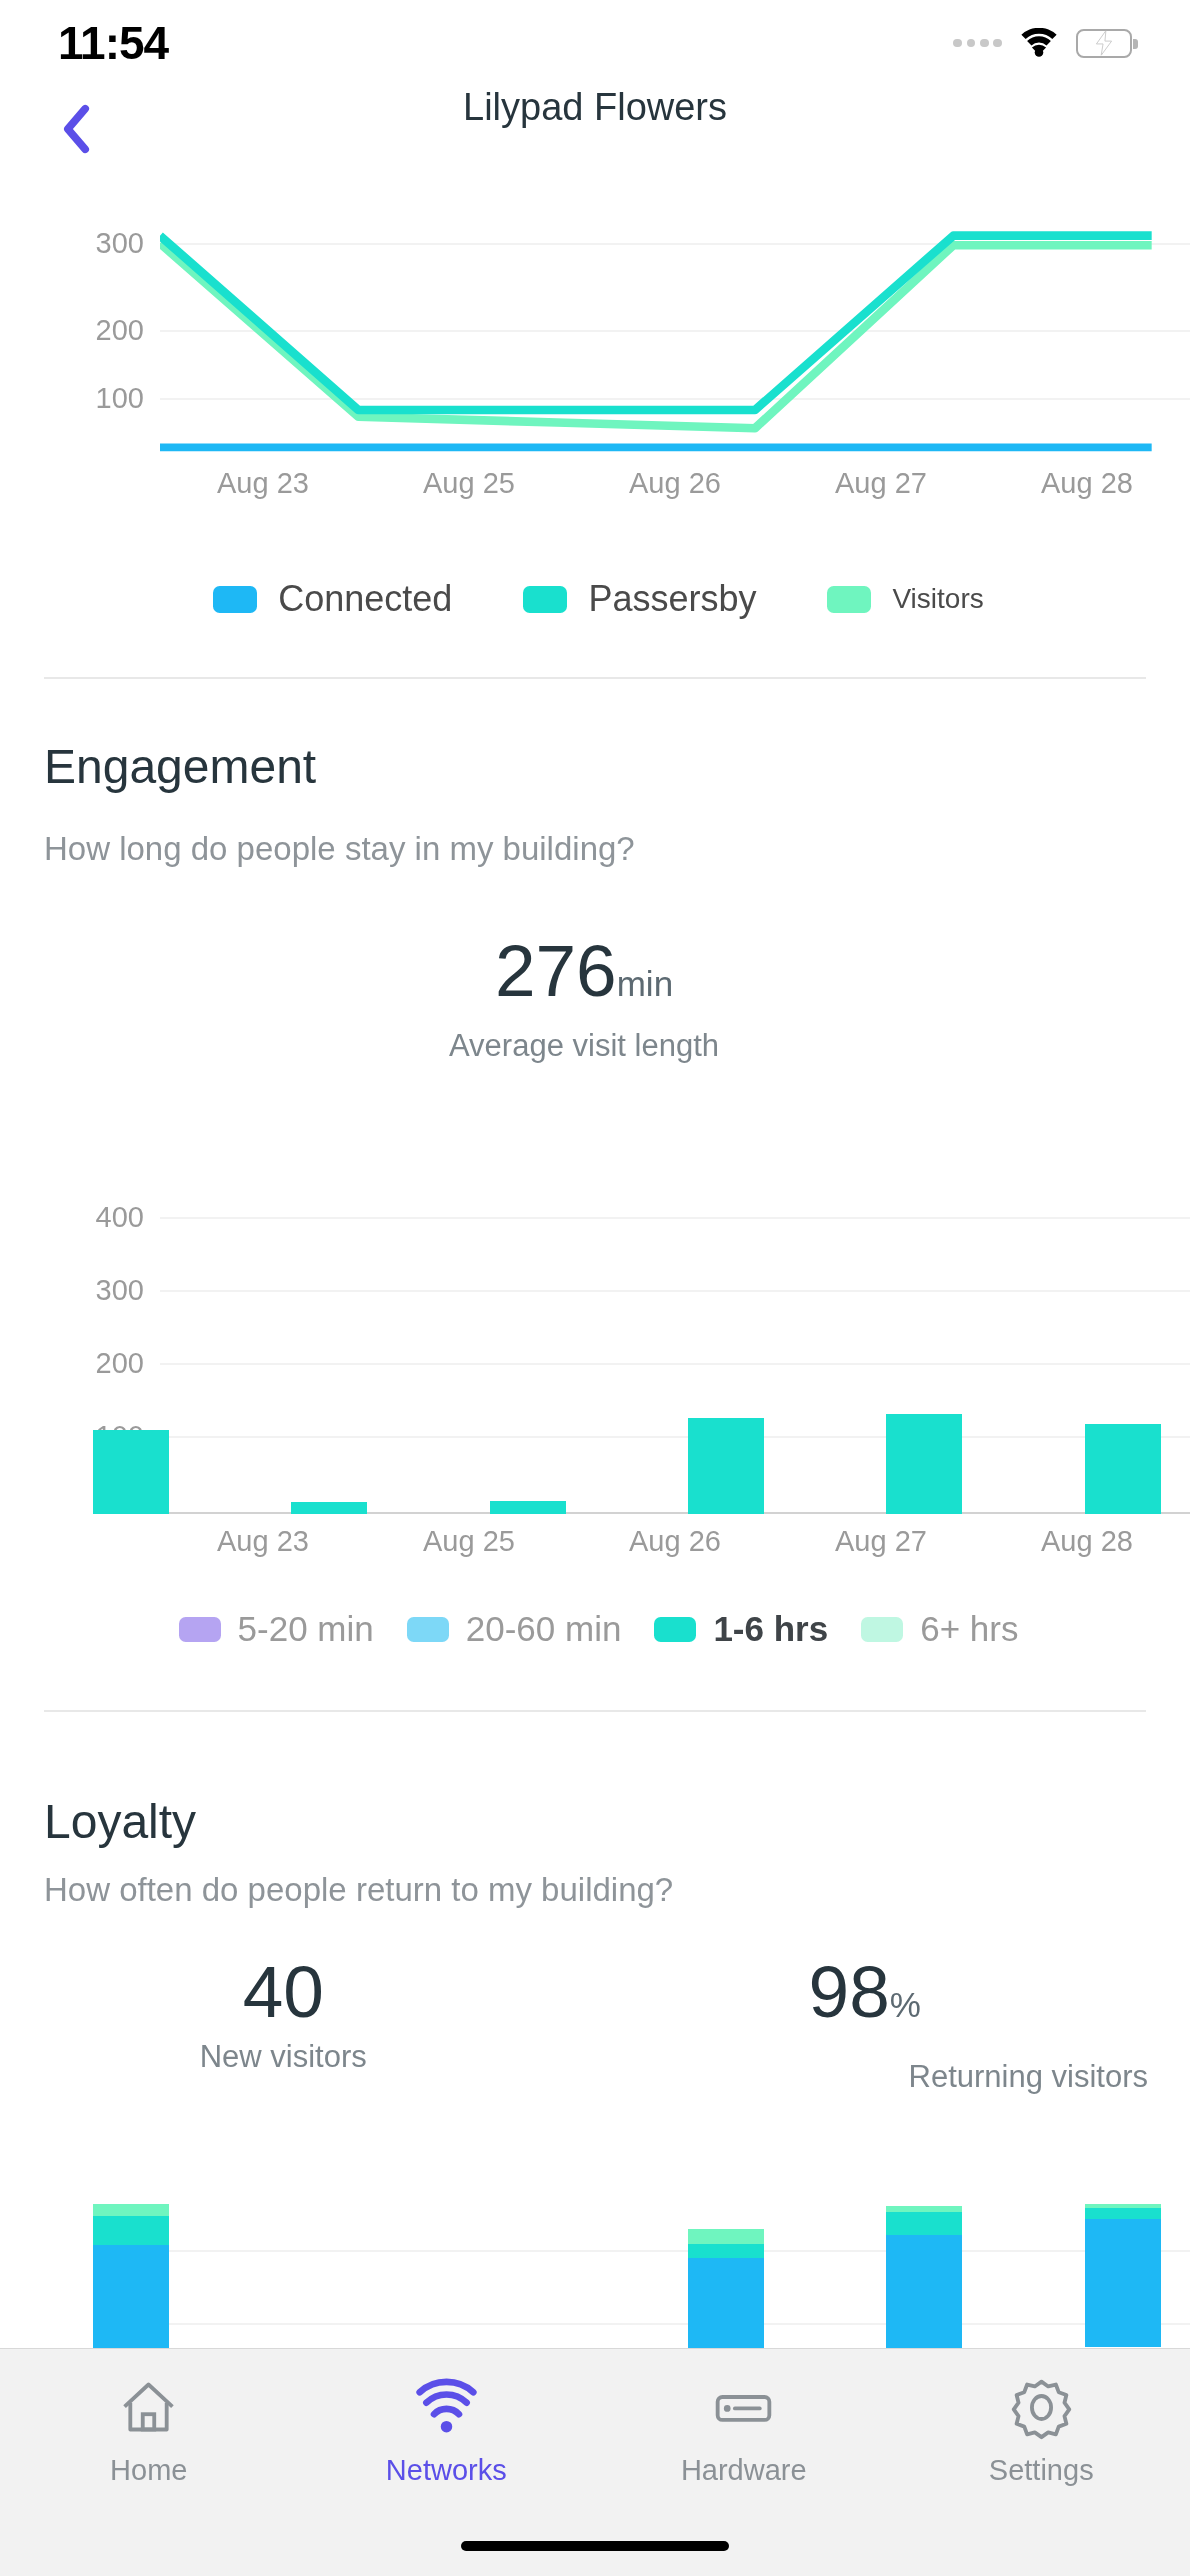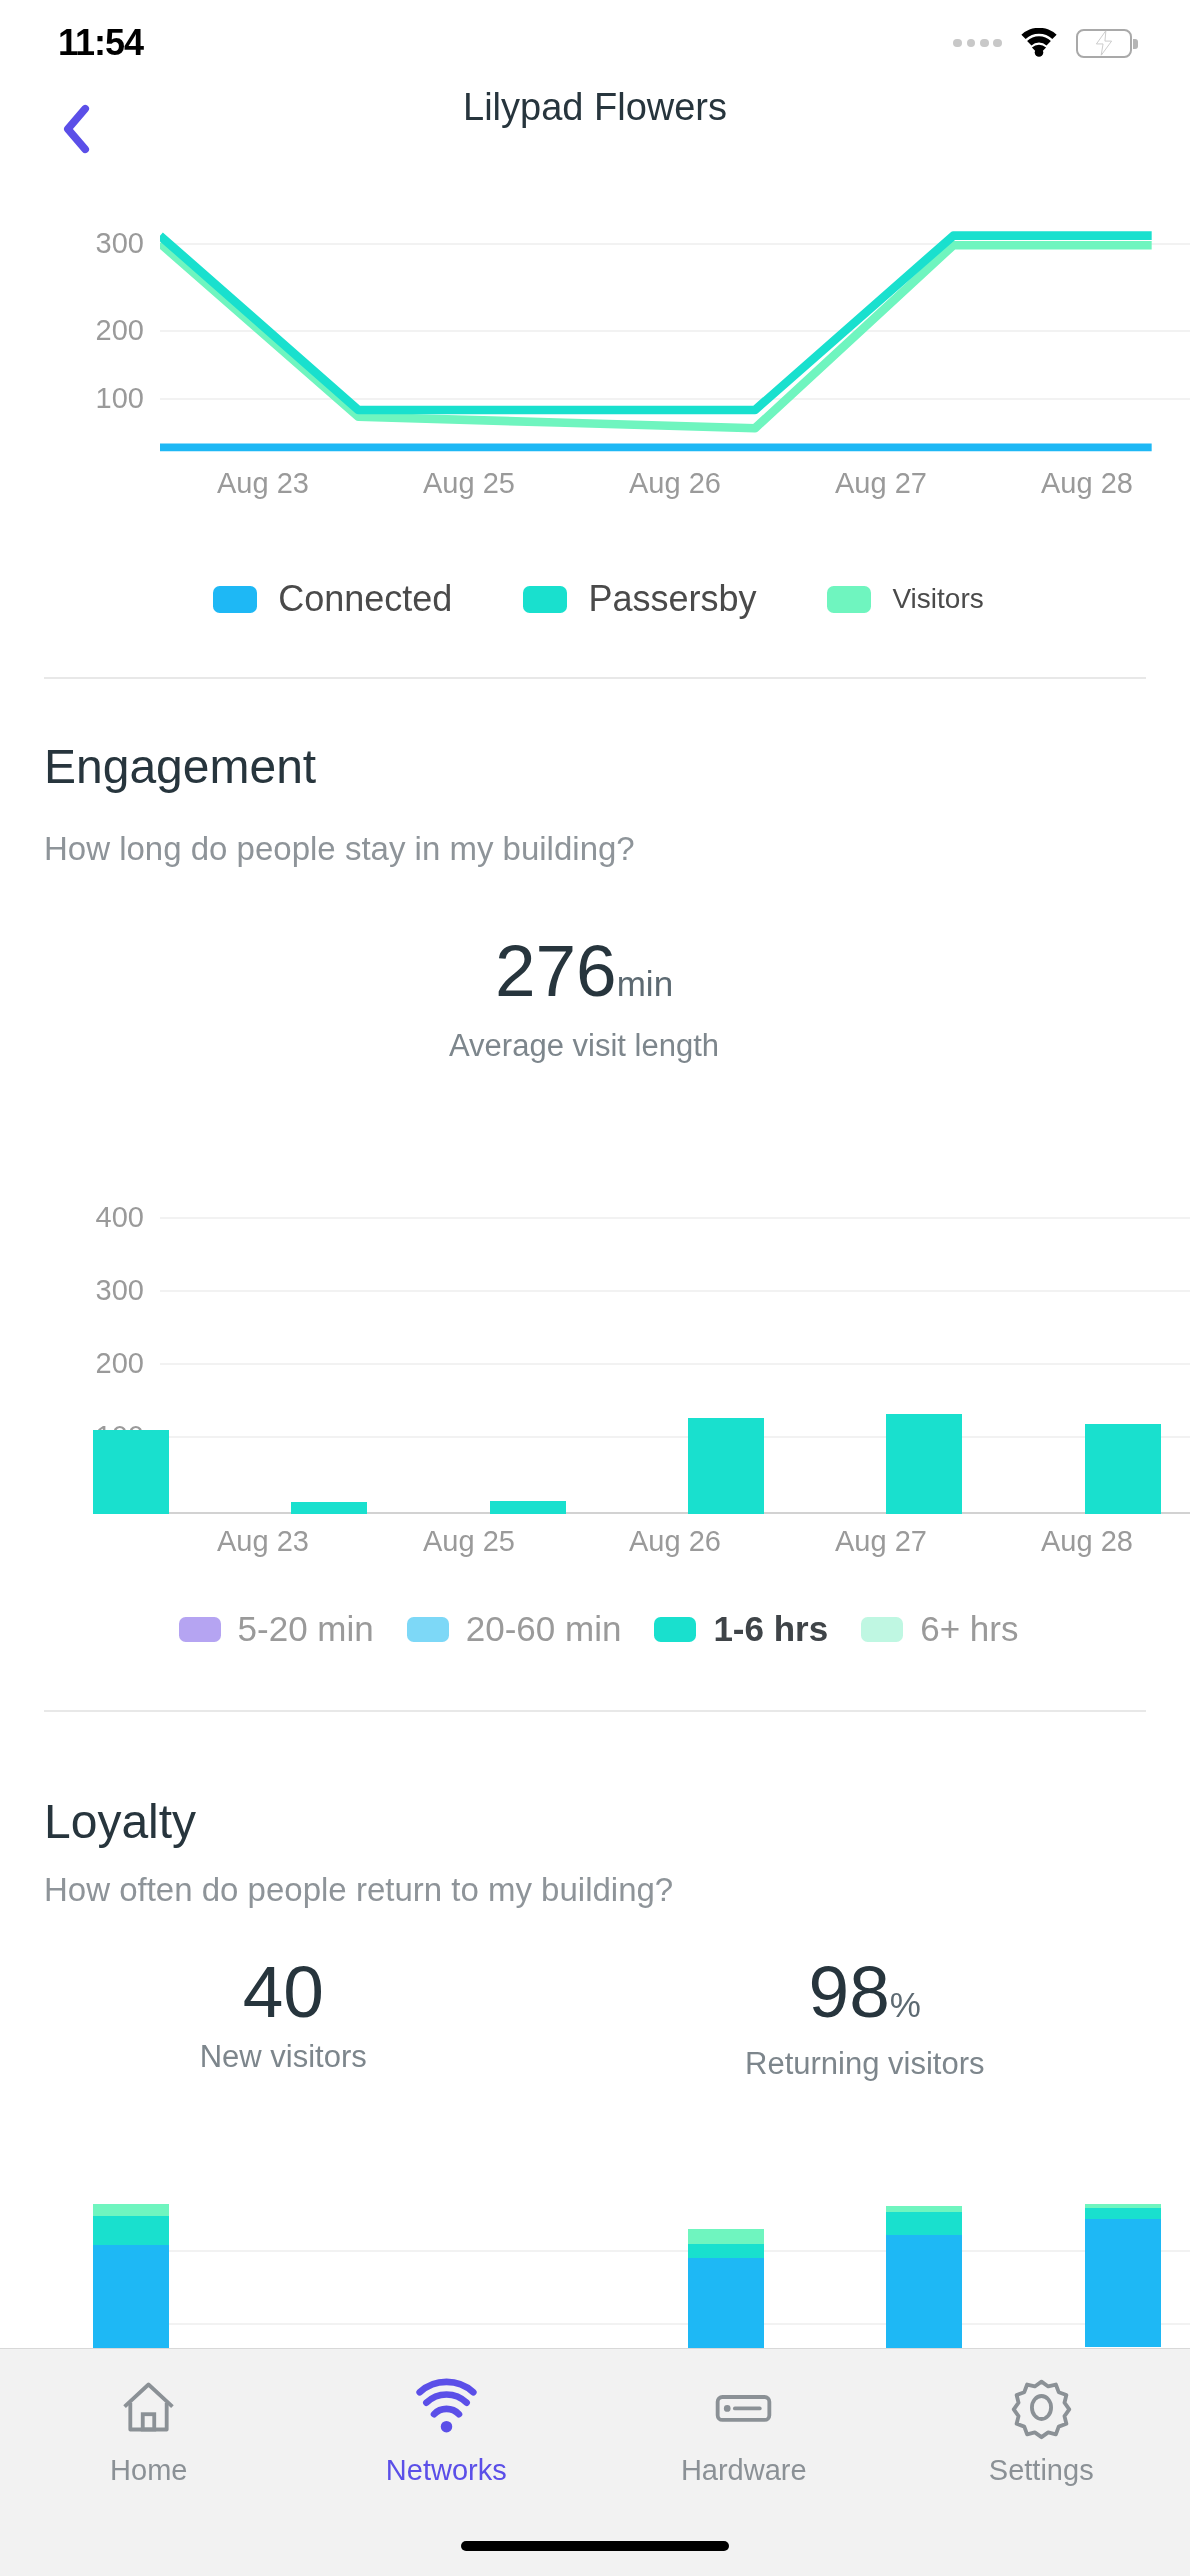--- a/index.html
+++ b/index.html
@@ -10,21 +10,21 @@
     overflow: hidden;
   }
   .phone { position: relative; width: 1190px; height: 2576px; background: #fff; }
 
   
   .statusbar {
     position: absolute; top: 0; left: 0; width: 1190px; height: 86px;
     display: flex; align-items: center; justify-content: space-between;
     padding: 0 58px;
   }
-  .sb-time { font-size: 36px; font-weight: bold; color: #000; letter-spacing: -1px; }
+  .sb-time { font-size: 46px; font-weight: bold; color: #000; letter-spacing: -1px; }
   .sb-right { display: flex; align-items: center; gap: 17px; }
   .sb-dots { display: flex; gap: 4.8px; align-items: center; }
   .sb-dots i { display: block; width: 8.6px; height: 8.6px; border-radius: 50%; background: #c8c8c8; }
   .sb-wifi { width: 40px; height: 31px; position: relative; }
   .battery {
     width: 56px; height: 29px; border: 2.9px solid #a9a9a9; border-radius: 7.7px;
     position: relative; padding: 2.9px;
   }
   .battery::after {
     content: ""; position: absolute; right: -7.7px; top: 8.6px;
@@ -237,21 +237,21 @@
   <div class="section-title" style="left:44px; top:1794px;">Loyalty</div>
   <div class="section-sub" style="left:44px; top:1871px;">How often do people return to my building?</div>
 
   <div style="position:absolute; left:0; top:1955px; width:1148px; display:flex;gap:15px;">
     <div style="flex:1; text-align:center;">
       <span class="stat-value">40</span><span class="stat-unit"></span>
       <div class="stat-label" style="margin-top:11px;">New visitors</div>
     </div>
     <div style="flex:1; text-align:center;">
       <span class="stat-value">98</span><span class="stat-unit">%</span>
-      <div class="stat-label" style="margin-top:18px;">Returning visitors</div>
+      <div class="stat-label" style="margin-top:31px;text-align:right;">Returning visitors</div>
     </div>
   </div>
 
   <div class="chart" style="position:absolute; left:0; top:2204px; width:1190px; height:144px; overflow:hidden;">
     <div class="ytick" style="left:48px; top:46px;  width:96px;">400</div>
     <div class="ytick" style="left:48px; top:119px; width:96px;">300</div>
     <div class="gridline" style="left:160px; top:46px;  width:1030px;"></div>
     <div class="gridline" style="left:160px; top:119px; width:1030px;"></div>
 
     <div style="position:absolute; left:160px; top:0; width:1030px; height:144px;">

